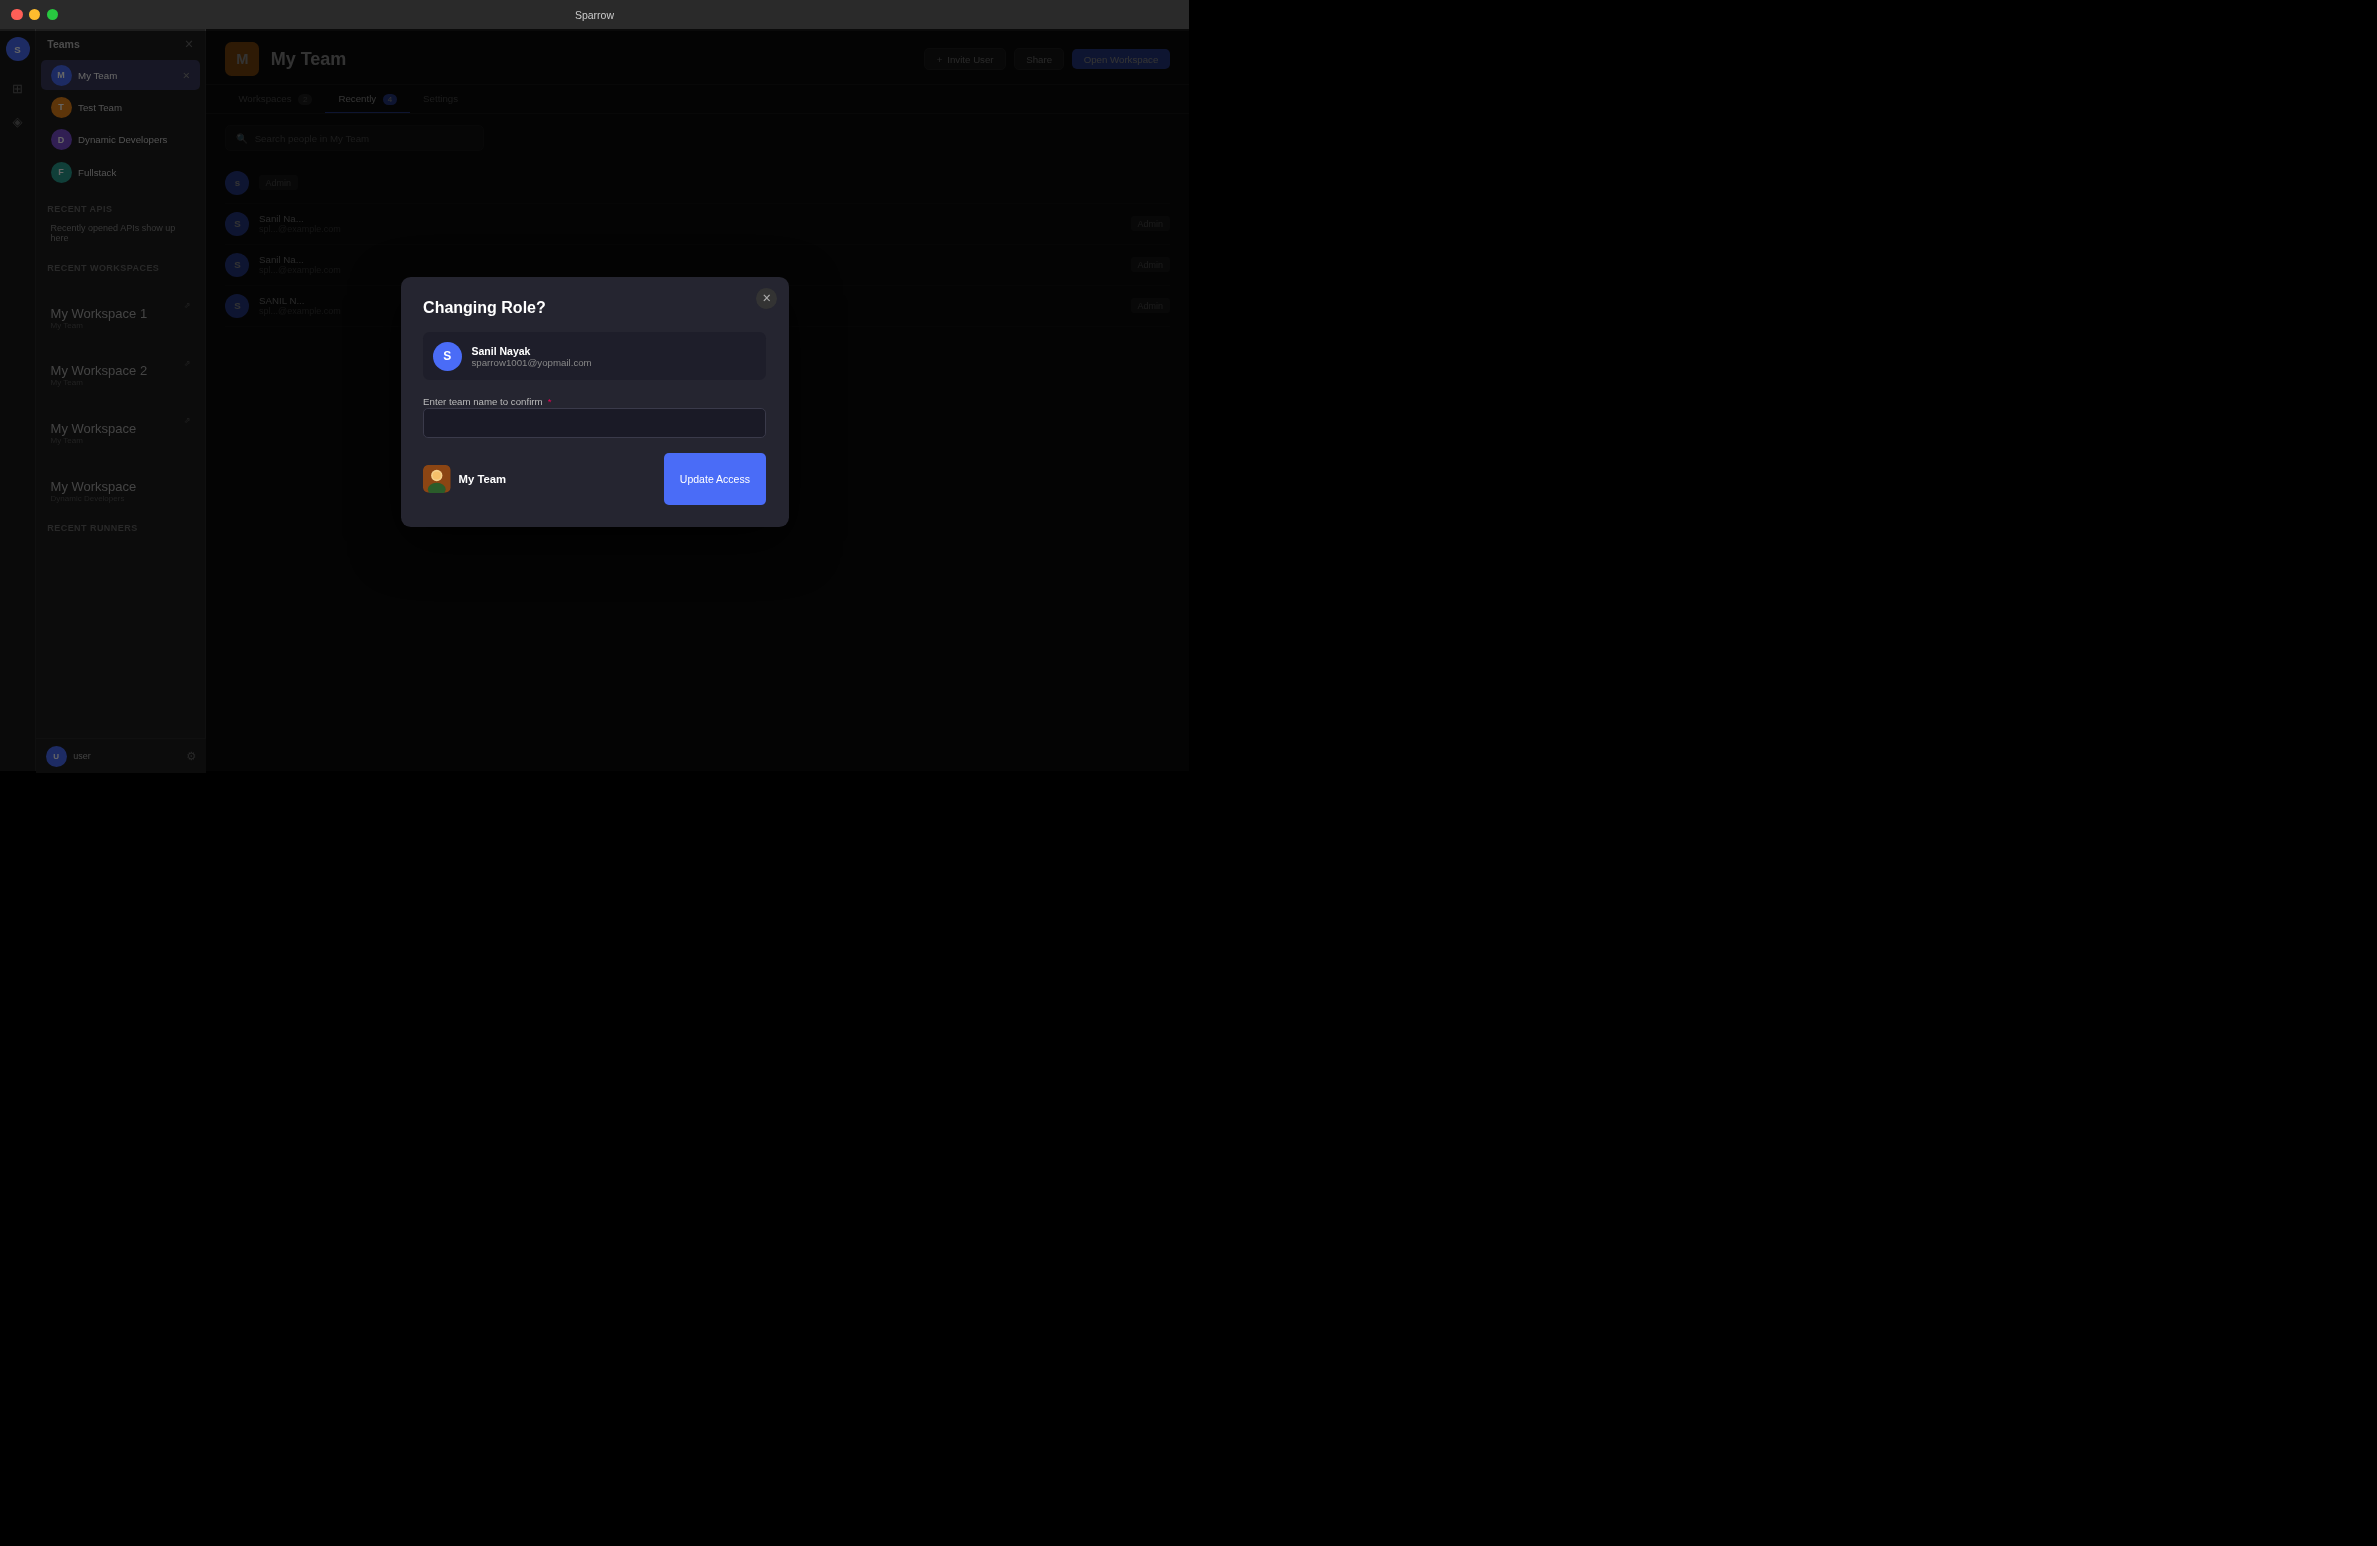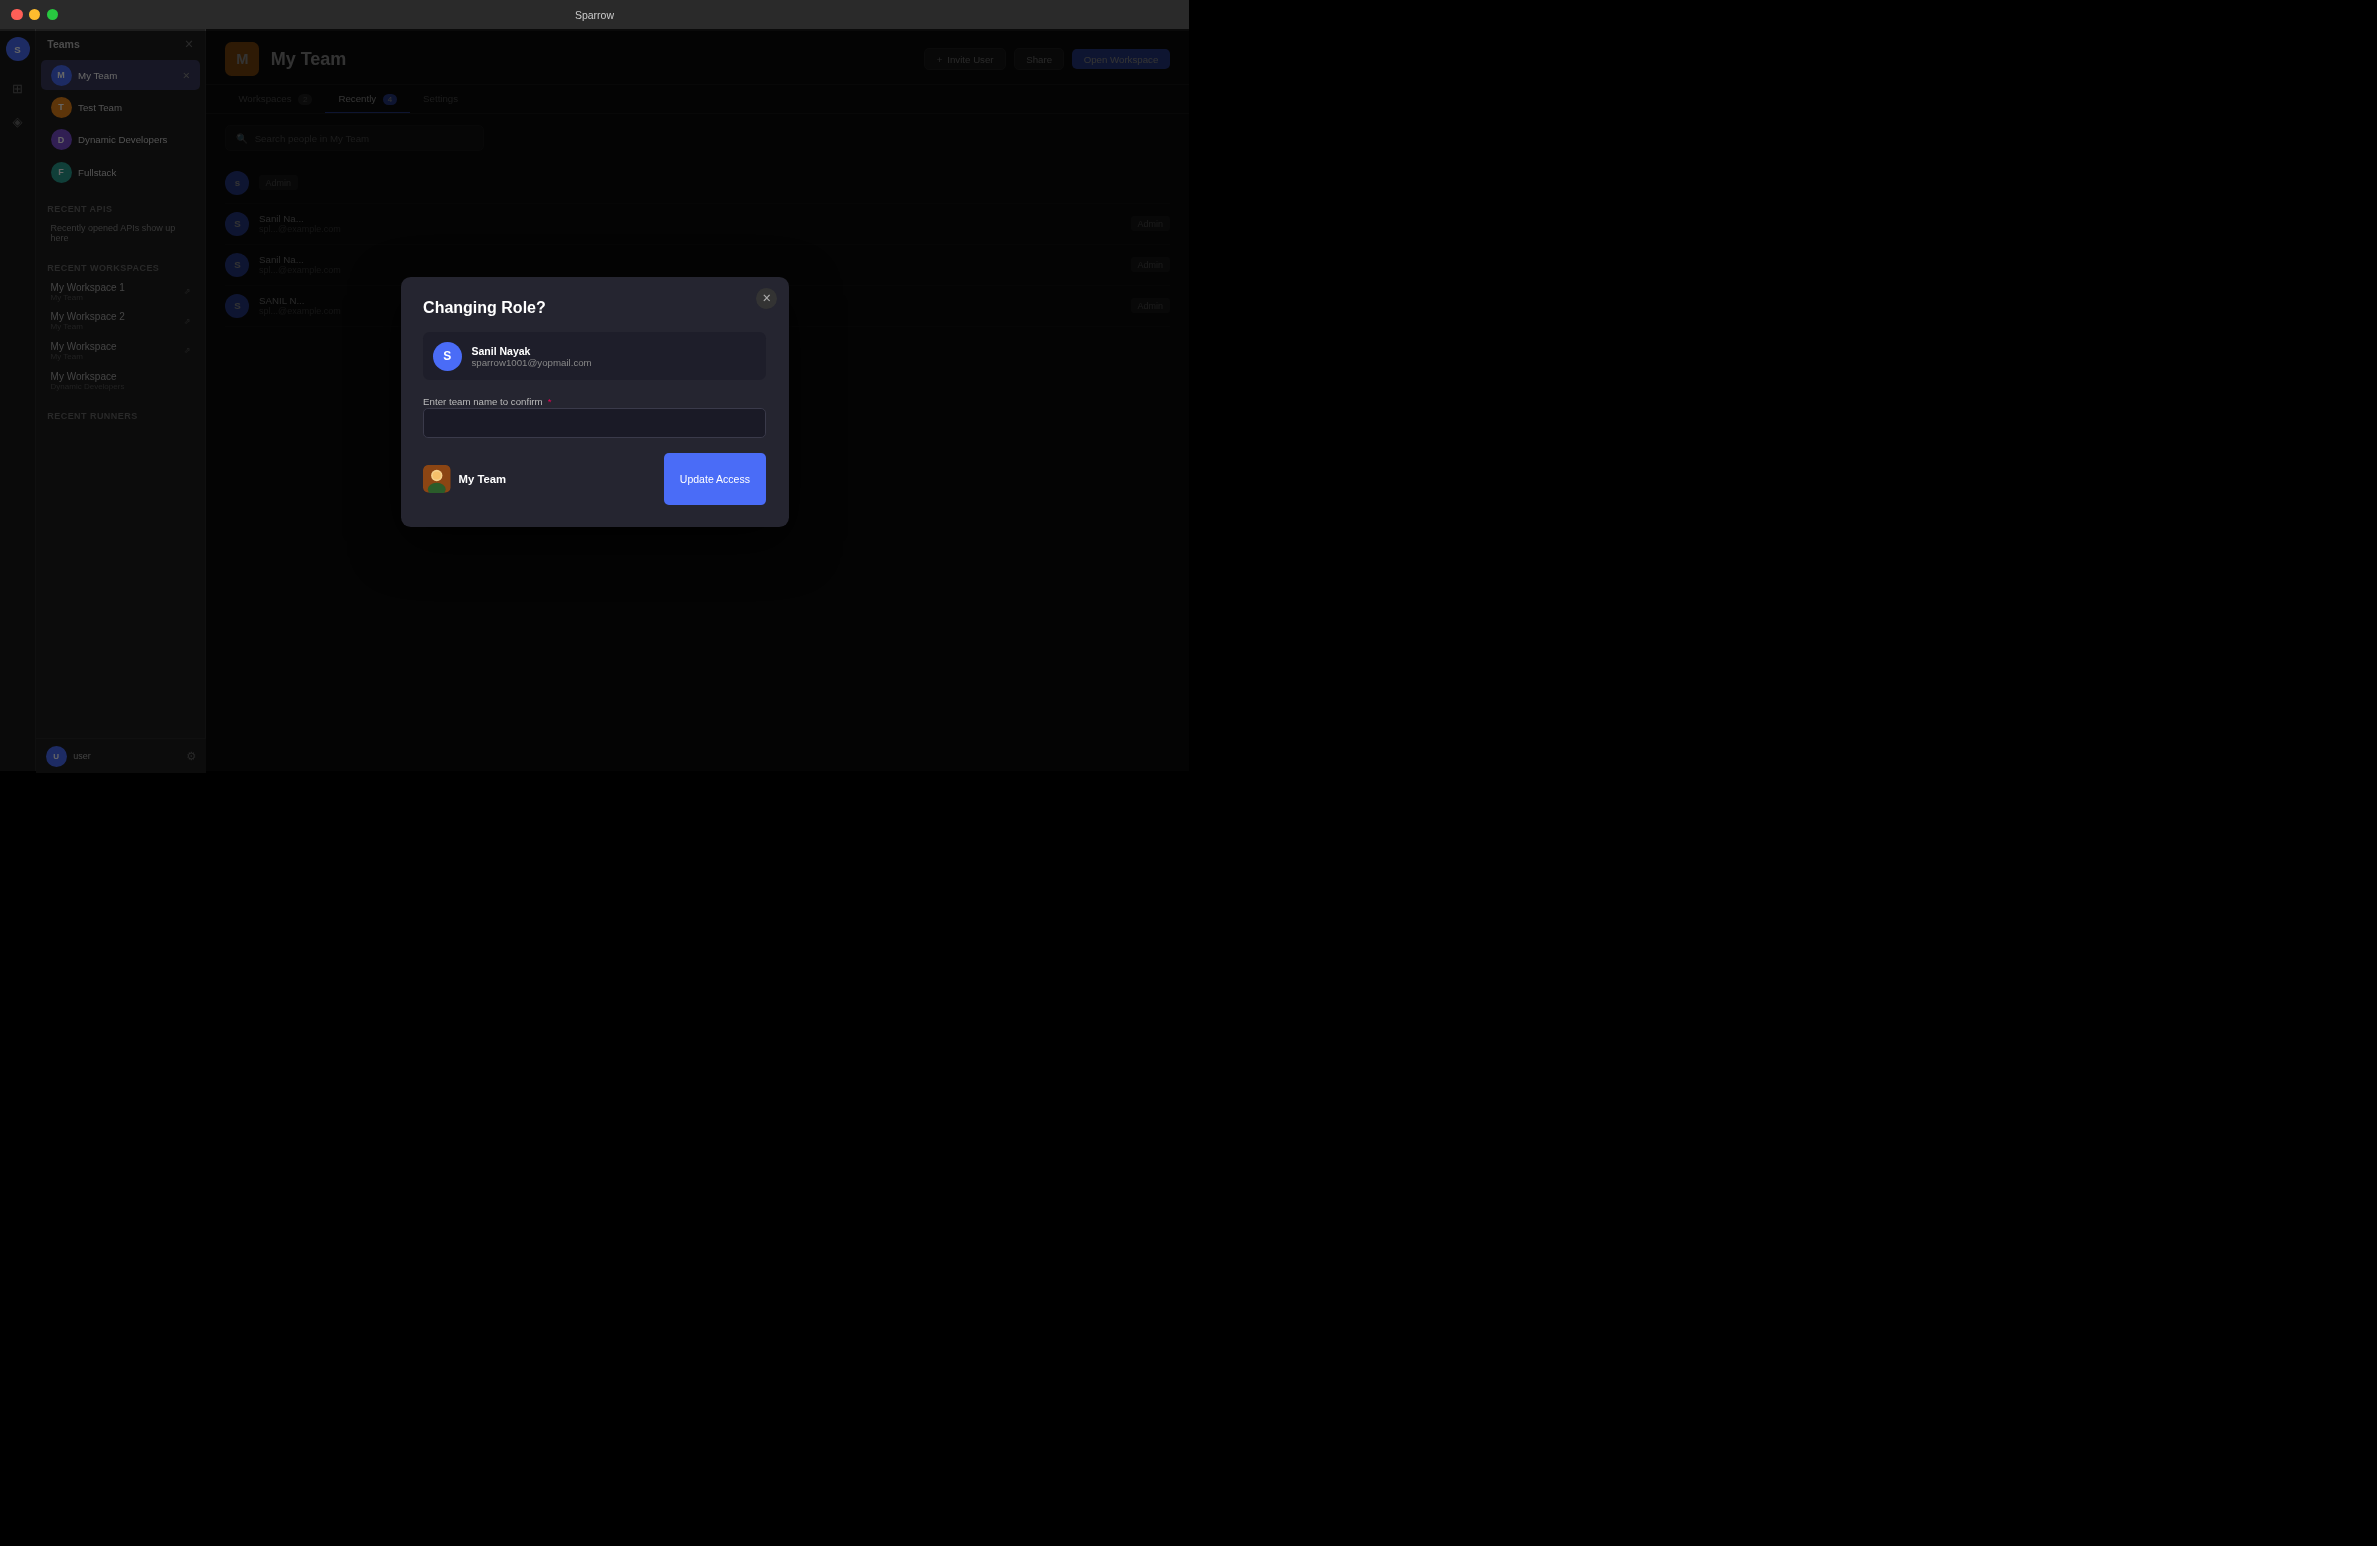--- a/index.html
+++ b/index.html
@@ -180,21 +180,21 @@
     .sidebar-workspace-item {
       display: flex;
       align-items: center;
       justify-content: space-between;
       padding: 4px 9.7px;
       margin: 0.8px 4.9px;
       border-radius: 3.2px;
       cursor: pointer;
     }
     .wsitem-left { display: flex; flex-direction: column; }
-    .wsitem-name { color: #aaa; font-size: 10px; }
+    .wsitem-name { color: #aaa; font-size: 13px; margin-top: 24px; }
     .wsitem-sub { color: #555; font-size: 8px; }
 
     
     .main-content {
       flex: 1;
       background: #141414;
       display: flex;
       flex-direction: column;
       overflow: hidden;
       filter: brightness(0.5);

